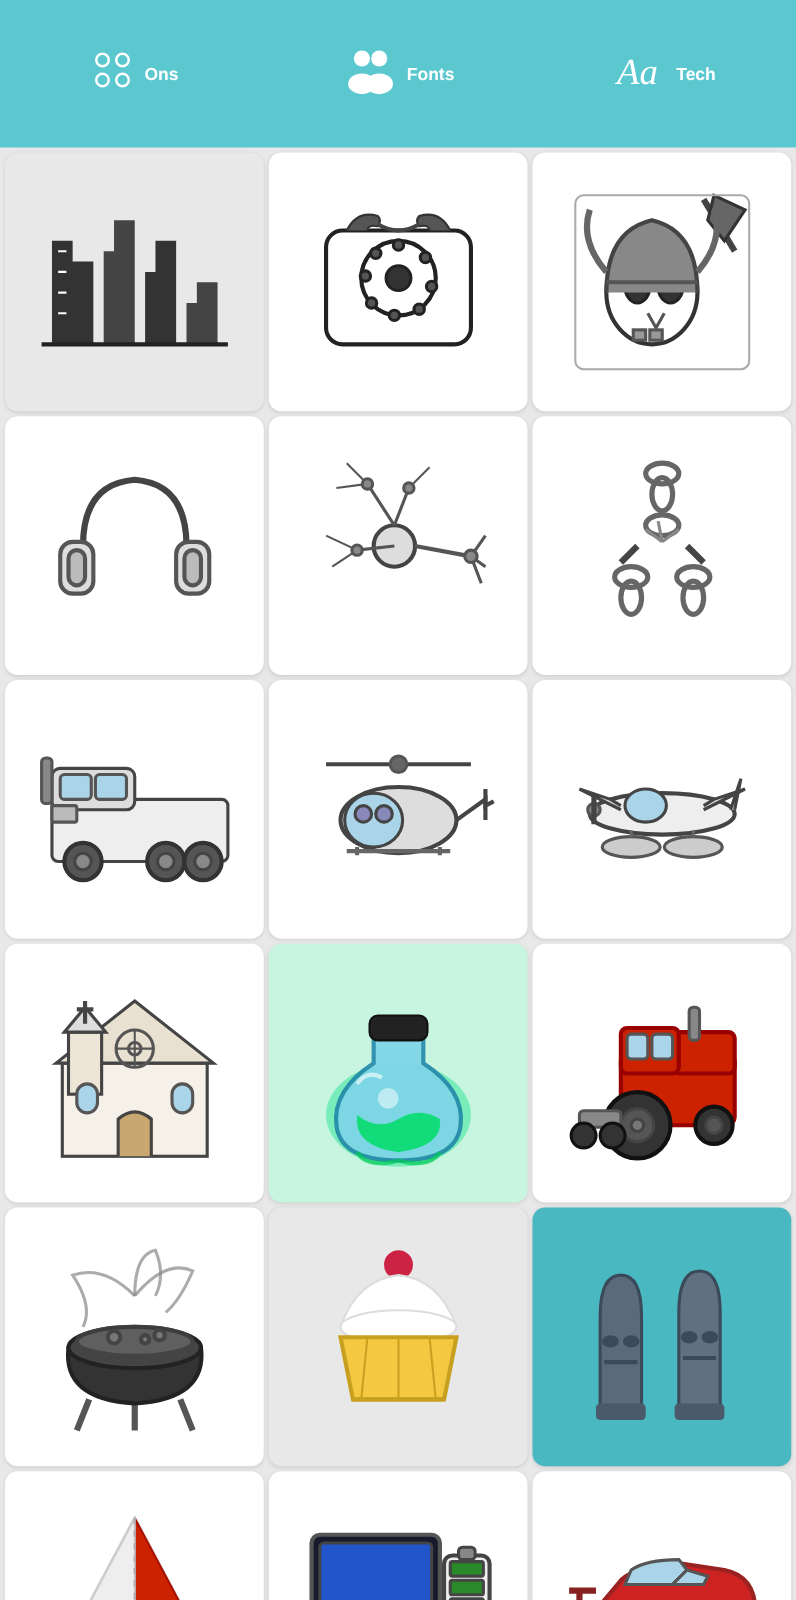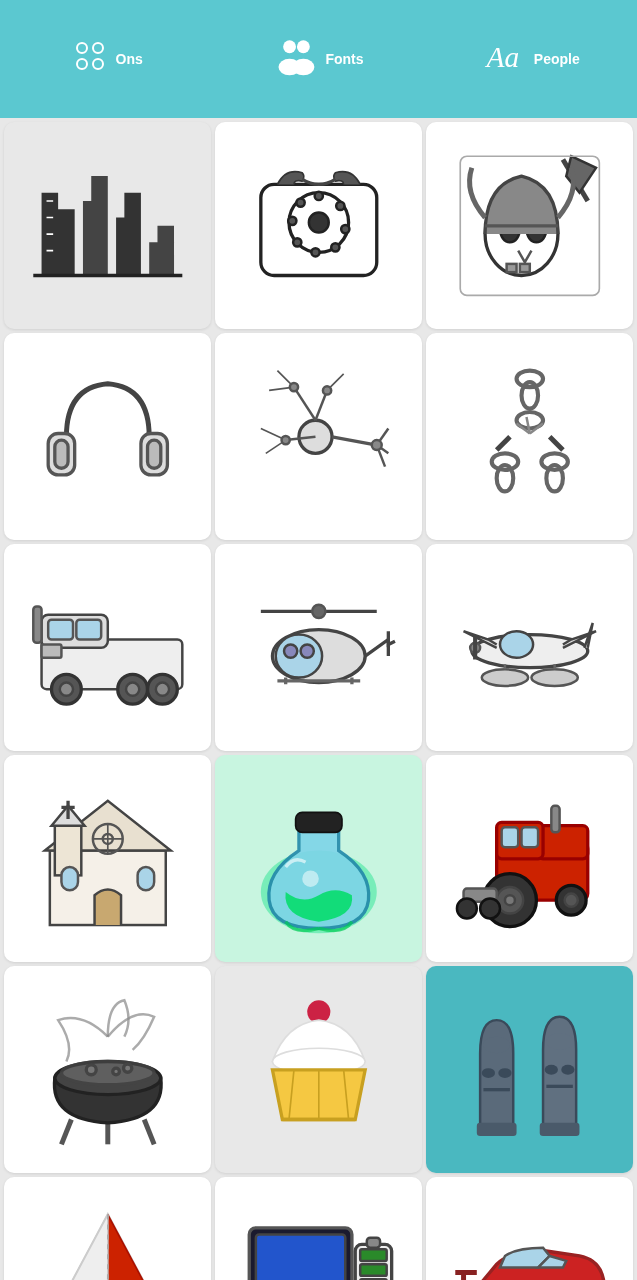--- a/index.html
+++ b/index.html
@@ -127,21 +127,21 @@
       </svg>
     </span>
     <span class="tab-label">Fonts</span>
   </div>
   <div class="nav-tab">
     <span class="tab-icon">
       <svg viewBox="0 0 50 40" width="46" height="40" fill="none" stroke="white" stroke-width="2.5">
         <text x="5" y="32" font-family="serif" font-size="32" fill="white" stroke="none" font-style="italic">Aa</text>
       </svg>
     </span>
-    <span class="tab-label">People</span>
+    <span class="tab-label">Tech</span>
   </div>
 </nav>
 
 <main class="grid-container">
 
   <div class="grid-item bg-gray">
     <svg viewBox="0 0 100 100" fill="none" stroke="#222" stroke-width="2">
       <polygon points="30,80 30,40 20,40 20,30 10,30 10,80" fill="#333" stroke="none"></polygon>
       <polygon points="50,80 50,20 40,20 40,35 35,35 35,80" fill="#444" stroke="none"></polygon>
       <polygon points="70,80 70,30 60,30 60,45 55,45 55,80" fill="#333" stroke="none"></polygon>

